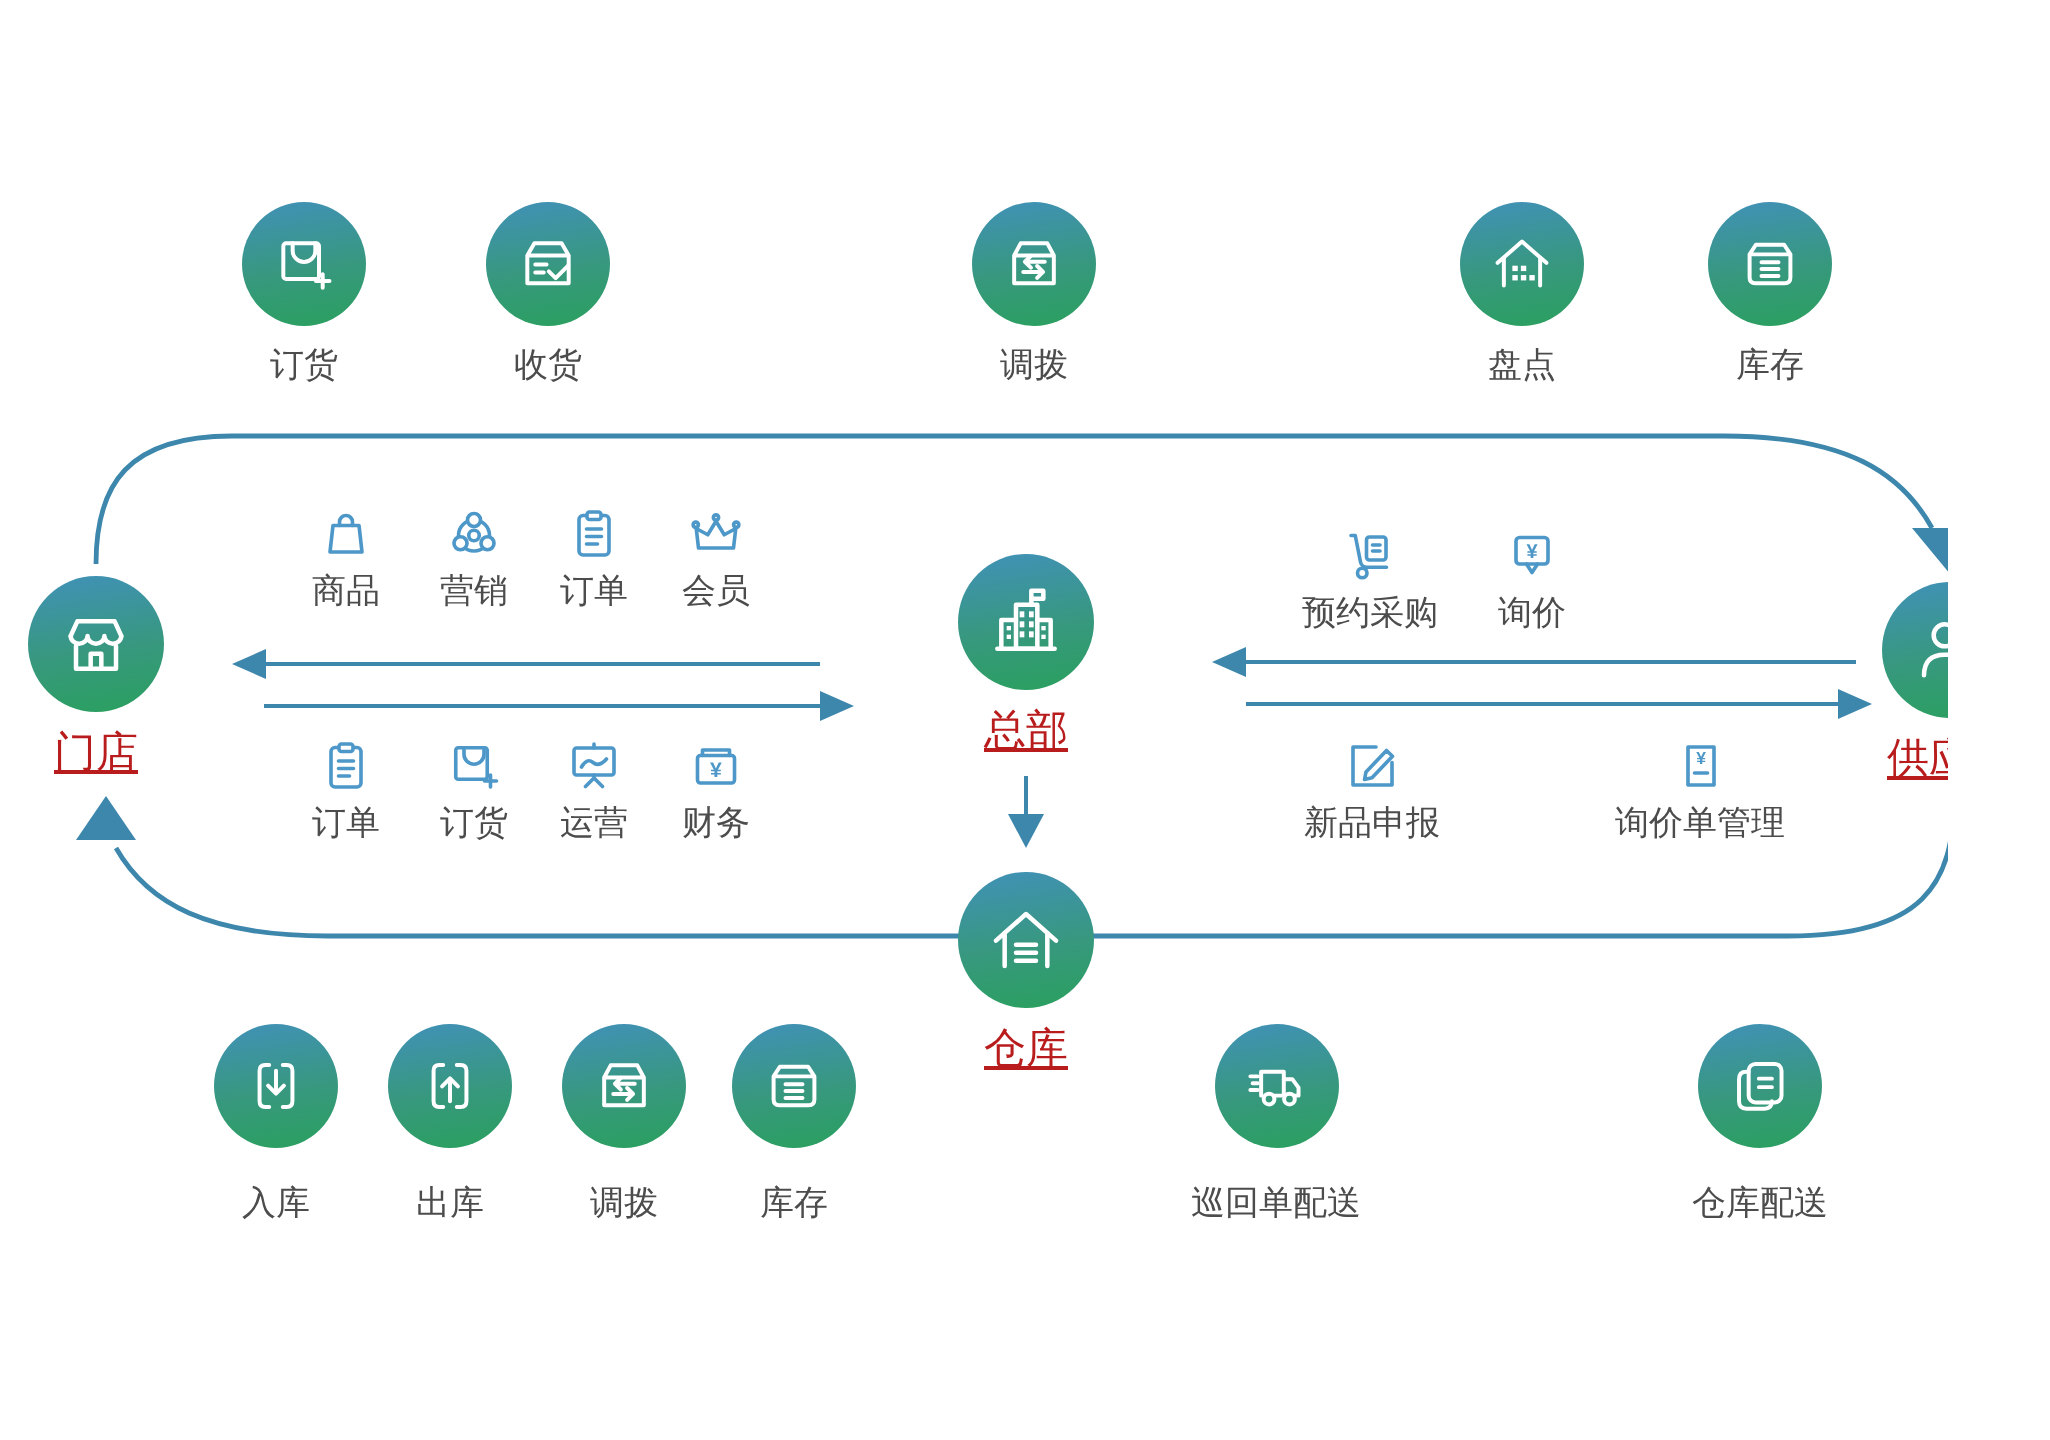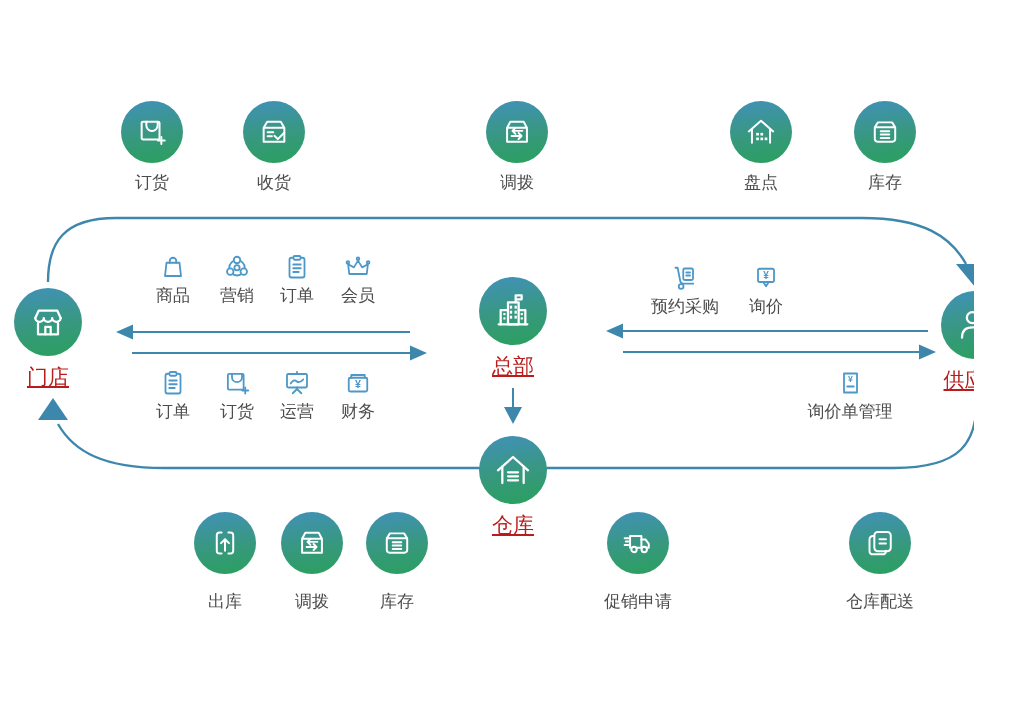--- a/index.html
+++ b/index.html
@@ -339,27 +339,41 @@
       </svg>
     <div class="nlabel">预约采购</div>
   </div>
   <div class="mini-node" style="left:766px;top:263px">
     <svg class="icm">
         <use href="#sym-bubble-yen"></use>
       </svg>
     <div class="nlabel">询价</div>
   </div>
 
+  <div class="mini-node" style="left:686px;top:368px">
+    <svg class="icm">
+        <use href="#sym-pencil"></use>
+      </svg>
+    <div class="nlabel">新品申报</div>
+  </div>
   <div class="mini-node" style="left:850px;top:368px">
     <svg class="icm">
         <use href="#sym-doc-yen"></use>
       </svg>
     <div class="nlabel">询价单管理</div>
   </div>
 
+  <div class="node bottomrow" style="left:138px;top:512px">
+    <div class="circle">
+        <svg class="ic">
+          <use href="#sym-in"></use>
+        </svg>
+      </div>
+    <div class="nlabel">入库</div>
+  </div>
   <div class="node bottomrow" style="left:225px;top:512px">
     <div class="circle">
         <svg class="ic">
           <use href="#sym-out"></use>
         </svg>
       </div>
     <div class="nlabel">出库</div>
   </div>
   <div class="node bottomrow" style="left:312px;top:512px">
     <div class="circle">
@@ -377,21 +391,21 @@
       </div>
     <div class="nlabel">库存</div>
   </div>
 
   <div class="node bottomrow" style="left:638px;top:512px">
     <div class="circle">
         <svg class="ic">
           <use href="#sym-truck"></use>
         </svg>
       </div>
-    <div class="nlabel">促销申请</div>
+    <div class="nlabel">巡回单配送</div>
   </div>
   <div class="node bottomrow" style="left:880px;top:512px">
     <div class="circle">
         <svg class="ic">
           <use href="#sym-stack"></use>
         </svg>
       </div>
     <div class="nlabel">仓库配送</div>
   </div>
 

